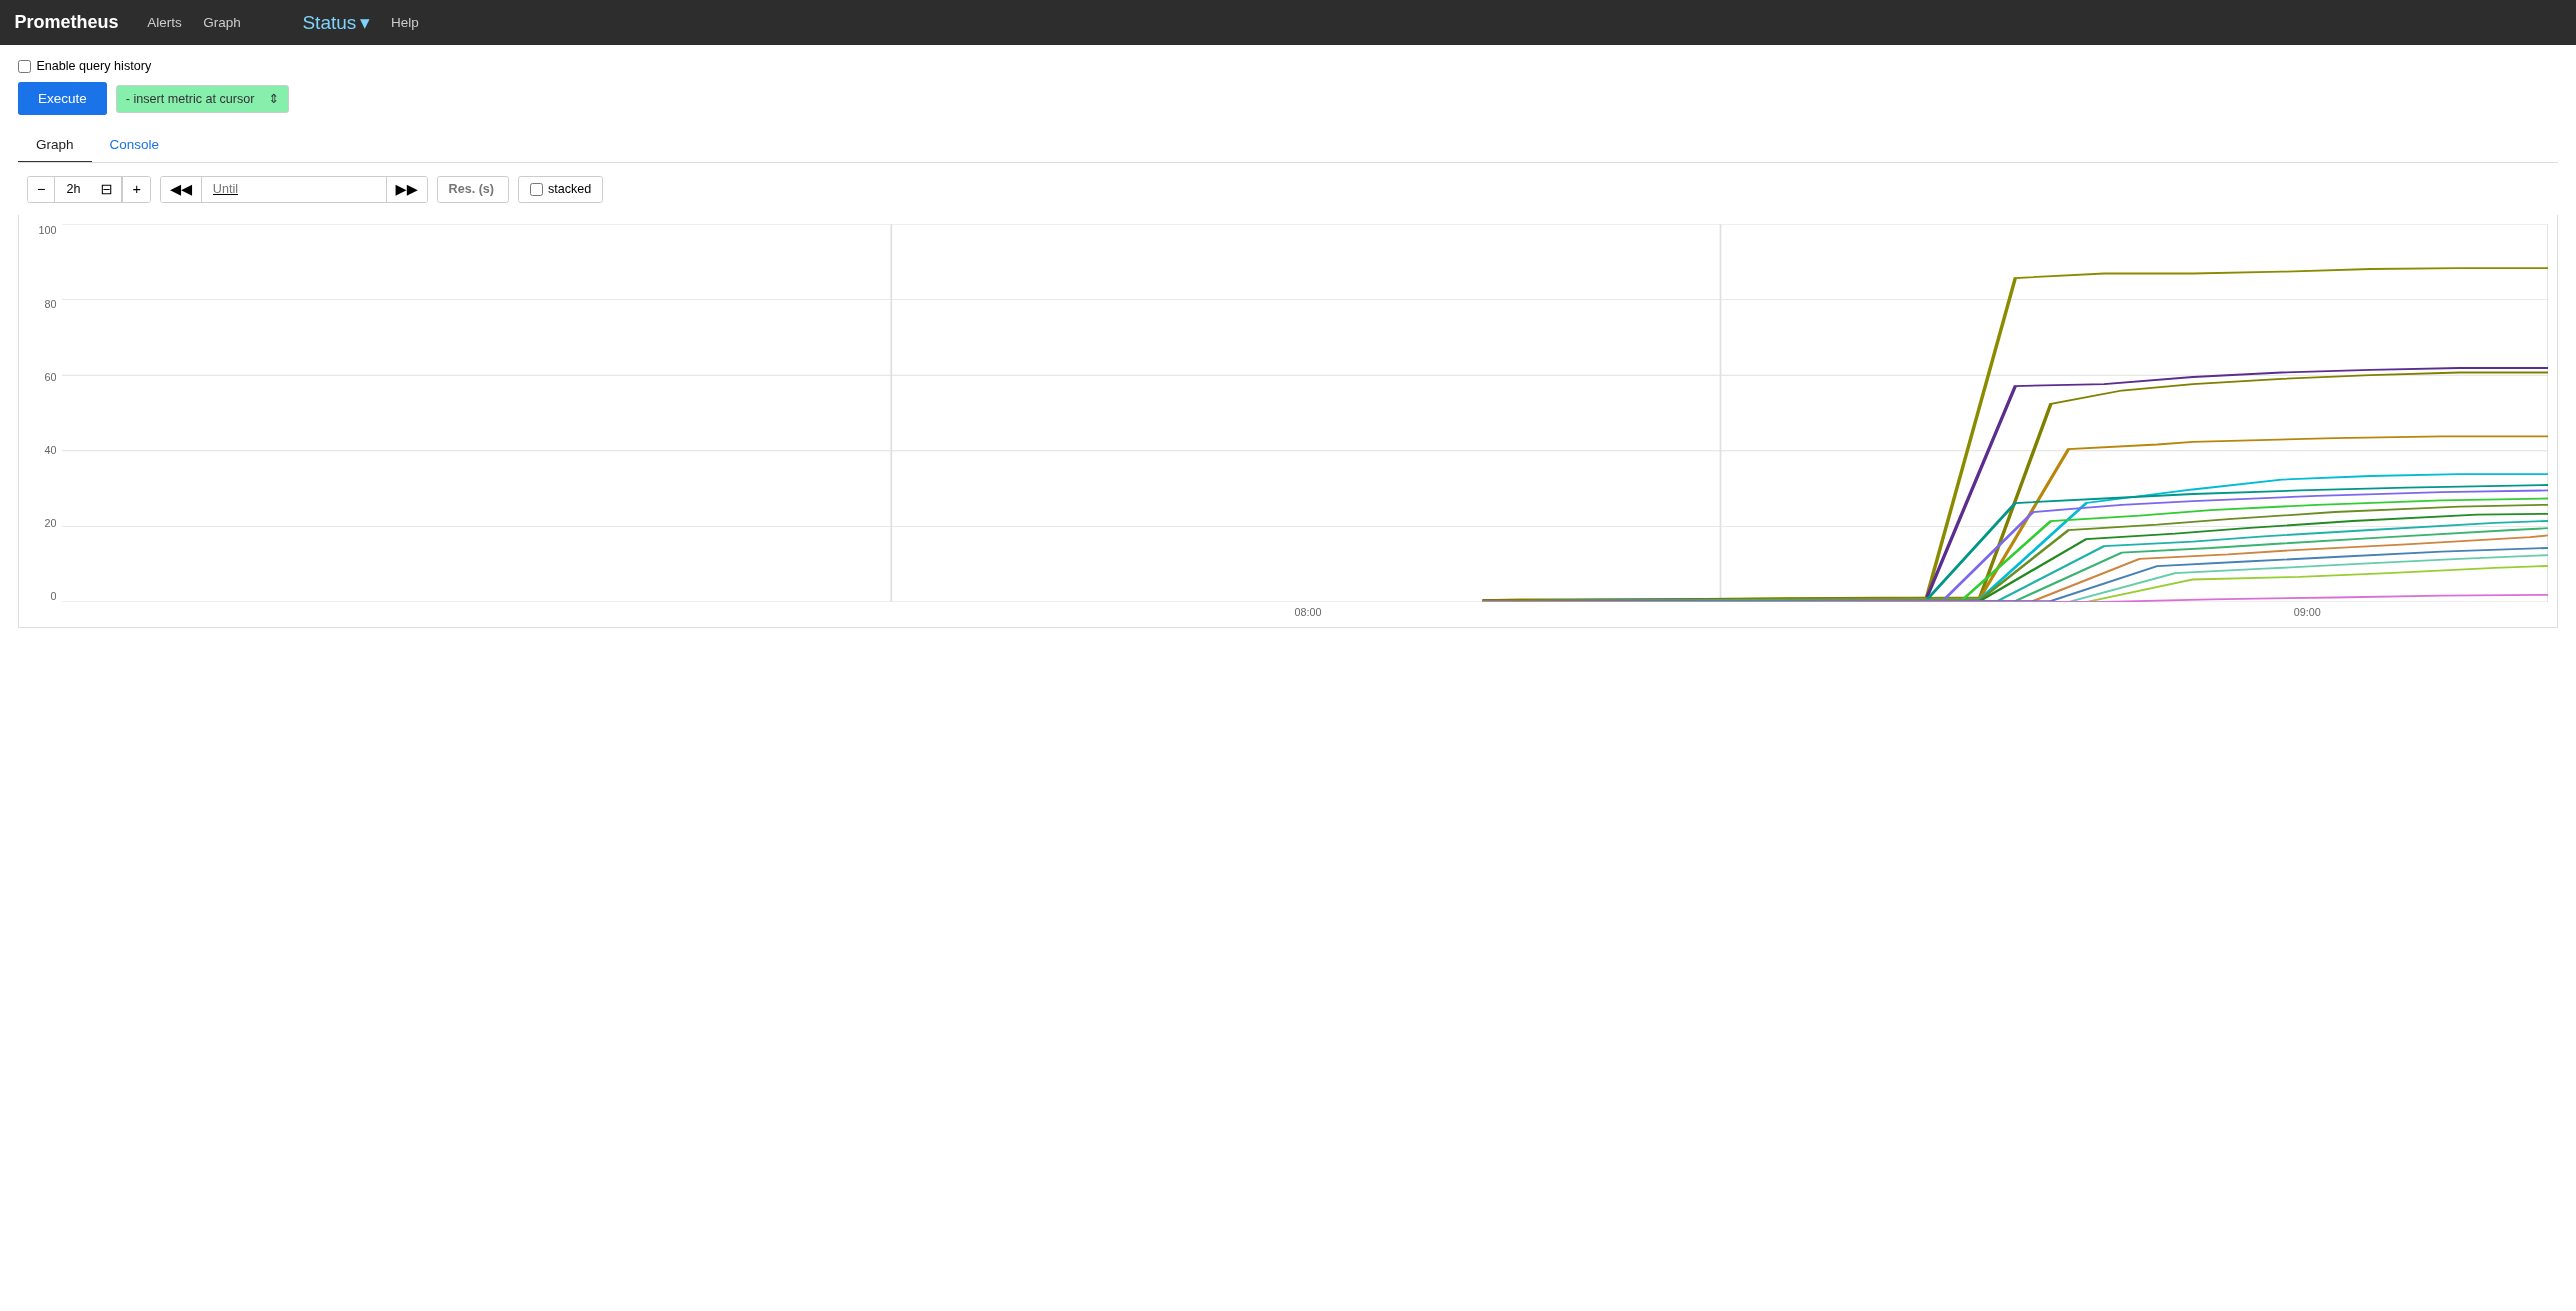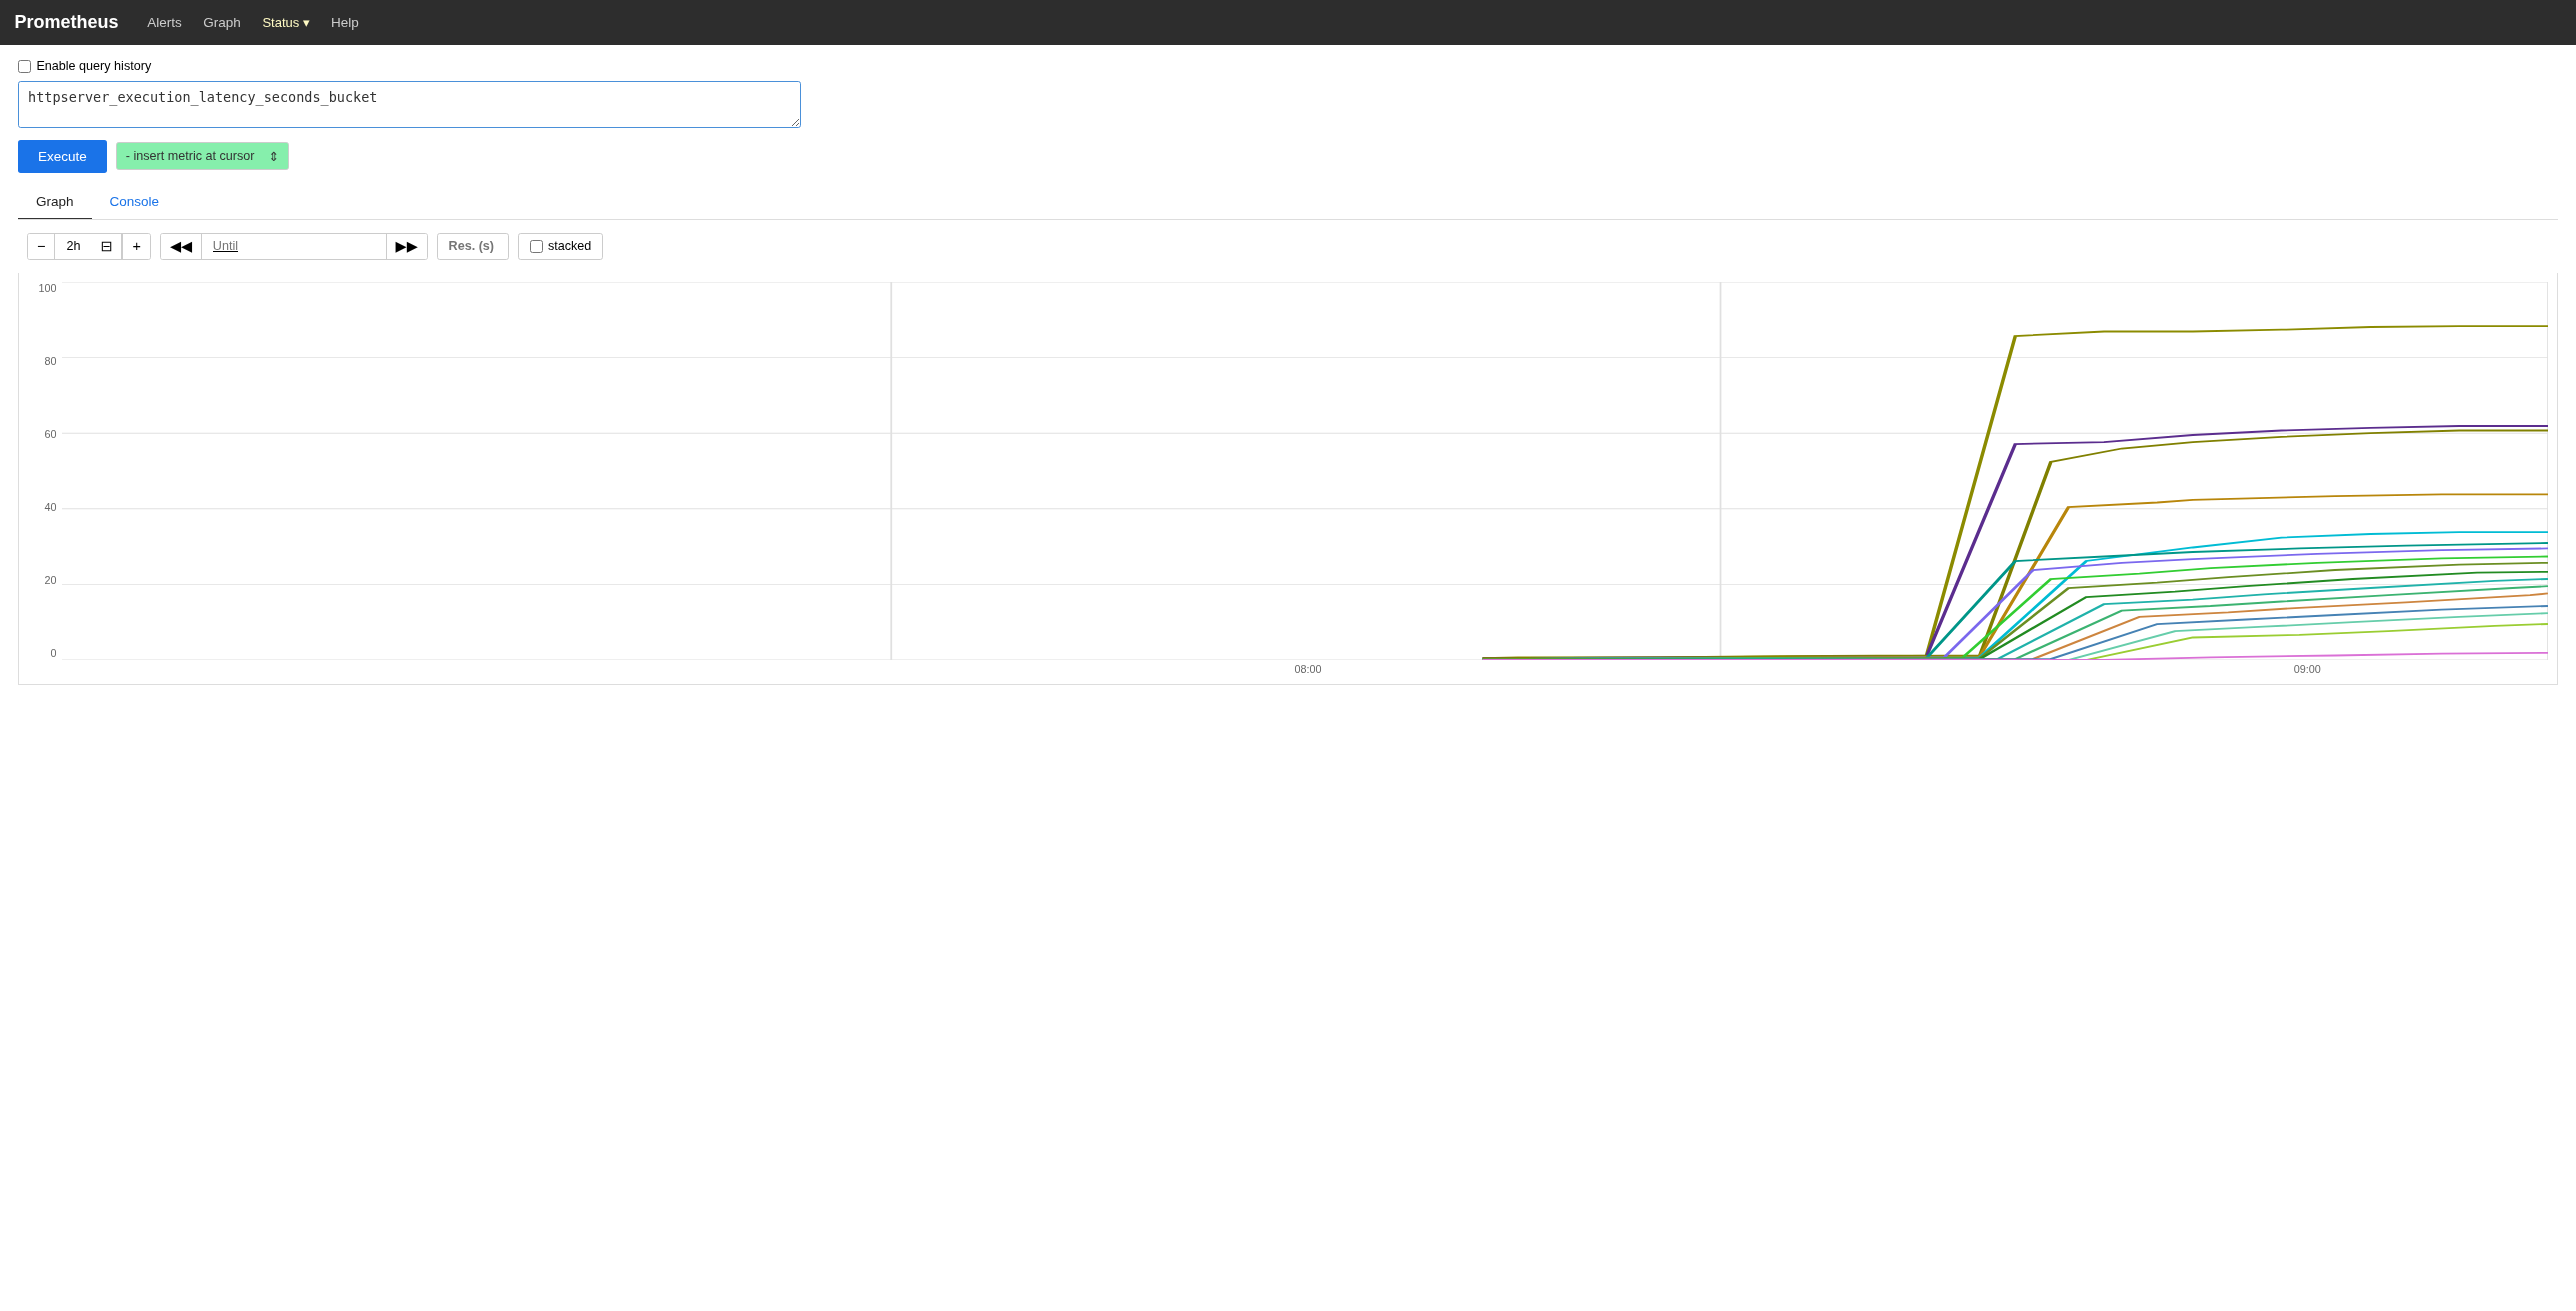--- a/index.html
+++ b/index.html
@@ -24,23 +24,24 @@
     .nav-link {
       color: #ccc;
       text-decoration: none;
       font-size: 13.5px;
       cursor: pointer;
     }
     .nav-status {
       display: flex;
       align-items: center;
       gap: 3.6px;
-      color: #fef9c3;
-      font-size: 13px;
-      cursor: pointer;
+      color: #7dd3fc;
+      font-size: 19px;
+      cursor: pointer;
+      margin-left: 40px;
     }
 
     
     .main-content {
       padding: 14.4px 18px;
       background: #fff;
       min-height: calc(100vh - 45px);
     }
 
     
@@ -303,23 +304,20 @@
 
 <div class="main-content">
 
   <div class="top-controls">
     <div>
       <div class="query-history-row">
         <input type="checkbox" style="">
         <label>Enable query history</label>
       </div>
 
-      <div class="query-input-area">
-        <textarea class="query-textarea" style="">httpserver_execution_latency_seconds_bucket</textarea>
-      </div>
 
       <div class="execute-row">
         <button class="execute-btn">Execute</button>
         <div class="metric-select">
           <span>- insert metric at cursor</span>
           <span>⇕</span>
         </div>
       </div>
     </div>
 

